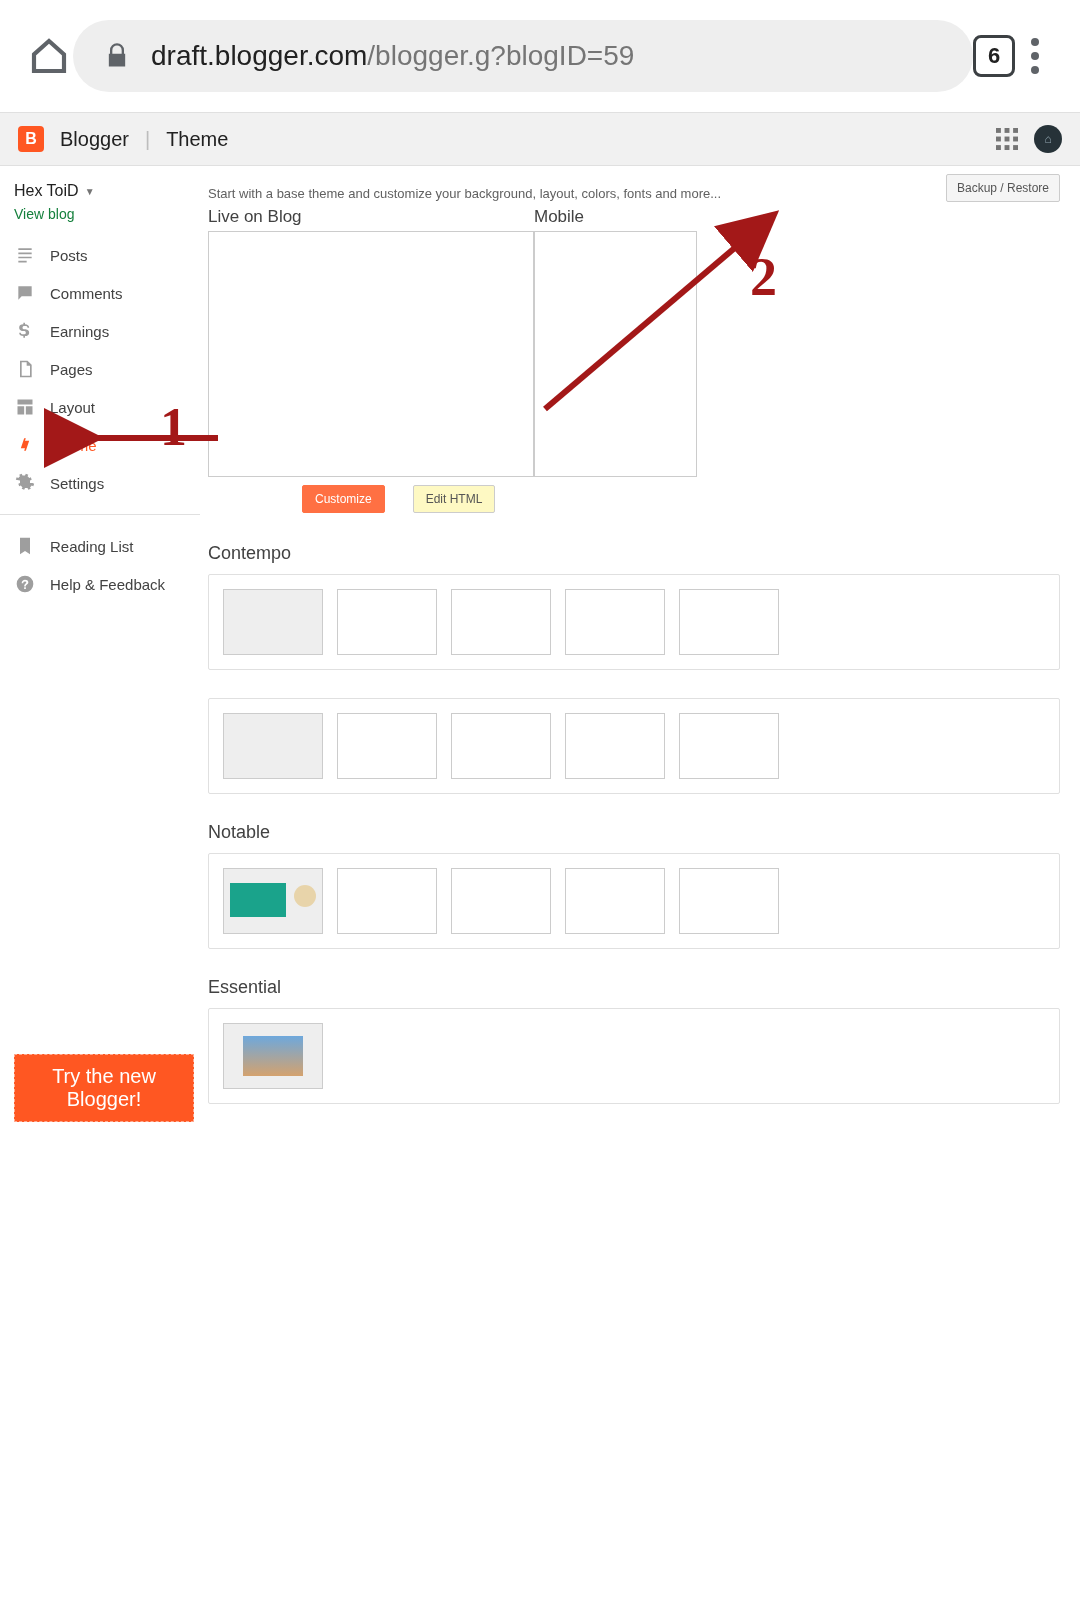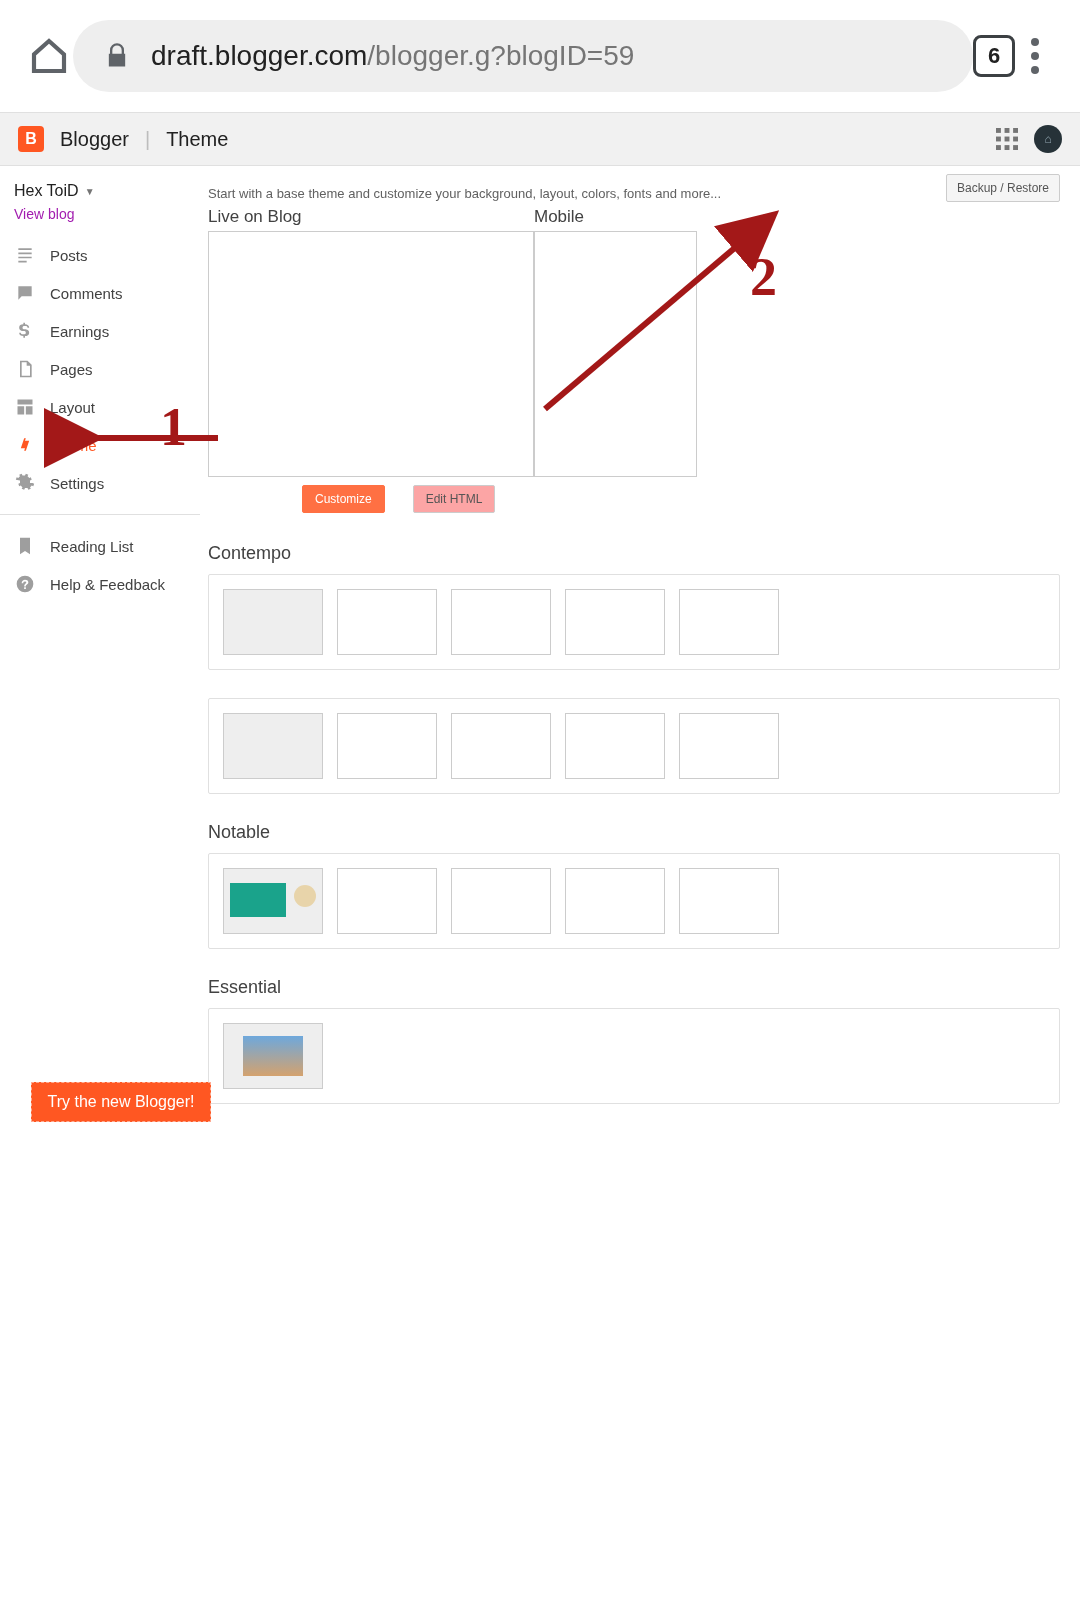--- a/index.html
+++ b/index.html
@@ -27,42 +27,42 @@
   .apps-icon svg rect { fill: #757575; }
   .avatar { width: 28px; height: 28px; background: #263238; border-radius: 50%; display: flex; align-items: center; justify-content: center; color: #90a4ae; font-size: 12px; font-weight: bold;}
   
   
   .layout { display: flex; }
   
   
   .sidebar { width: 200px; padding: 12px 0; background: #fff; }
   .blog-selector { padding: 4px 14px 2px; font-size: 16px; color: #212121; display: flex; align-items: center; gap: 6px;}
   .blog-selector .caret { font-size: 10px; color: #757575;}
-  .view-blog { padding: 4px 14px 14px; font-size: 14px; color: #a21caf; }
+  .view-blog { padding: 4px 14px 14px; font-size: 14px; color: #15803d; }
   .nav-list { list-style: none; }
   .nav-item { display: flex; align-items: center; gap: 14px; padding: 8px 14px; cursor: pointer; font-size: 15px; color: #424242;}
   .nav-item.active { color: #ff5722; }
   .nav-item .icon { width: 22px; height: 22px; display:flex; align-items:center; justify-content:center; }
   .nav-item .icon svg { fill: #9e9e9e; }
   .nav-item.active .icon svg { fill: #ff5722; }
   .nav-separator { border-top: 1px solid #e0e0e0; margin: 12px 0; }
-  .try-new { margin: 20px 14px; background: #ff5722; color: #fff; text-align: center; padding: 10px 8px; font-size: 16px; border: 1px dashed rgba(255,255,255,.5); position: absolute; bottom: 10px; left: 17px; width: 180px;}
+  .try-new { margin: 20px 14px; background: #ff5722; color: #fff; text-align: center; padding: 10px 8px; font-size: 20px; border: 1px dashed rgba(255,255,255,.5); position: absolute; bottom: 10px; left: 0; width: 180px;}
   
   
   .main { flex: 1; padding: 20px 20px 20px 8px; position: relative; }
   .backup-btn { position: absolute; top: 8px; right: 20px; border: 1px solid #ccc; background: #f5f5f5; padding: 6px 10px; font-size: 12px; color: #555; border-radius: 2px;}
   .intro { font-size: 13px; color: #616161; margin-bottom: 6px; }
   .preview-row { display: flex; gap: 0; margin-bottom: 8px;}
   .preview-col { }
   .preview-label { font-size: 17px; color: #424242; margin-bottom: 4px; }
   .preview-box { border: 1px solid #ccc; background: #fff; }
   .live-box { width: 326px; height: 246px; }
   .mobile-box { width: 163px; height: 246px; }
   .btn-row { display: flex; gap: 28px; padding-left: 94px; margin-bottom: 30px;}
-  .btn { padding: 6px 12px; font-size: 12px; border: 1px solid #ccc; background: #fca5a5; color: #555; border-radius: 2px;}
+  .btn { padding: 6px 12px; font-size: 12px; border: 1px solid #ccc; background: #fef9c3; color: #555; border-radius: 2px;}
   .btn.primary { background: #ff7043; color: #fff; border-color: #ff7043; }
   
   .theme-section { margin-bottom: 28px; }
   .theme-title { font-size: 18px; color: #424242; margin-bottom: 10px; }
   .theme-grid { border: 1px solid #e0e0e0; padding: 14px; display: flex; gap: 14px; border-radius: 2px;}
   .theme-thumb { width: 100px; height: 66px; border: 1px solid #ccc; background: #fff; }
   .theme-thumb.filled { background: #eee; position: relative; overflow: hidden;}
 
   
   .thumb-contempo { background: linear-gradient(#9fb4c9 60%, #d4a256 60%);}

